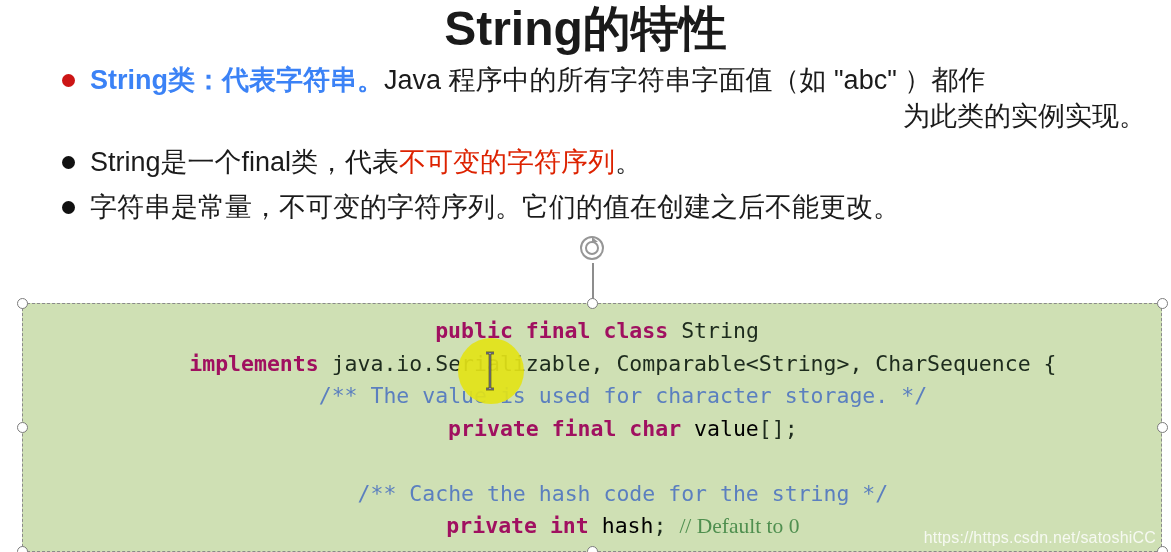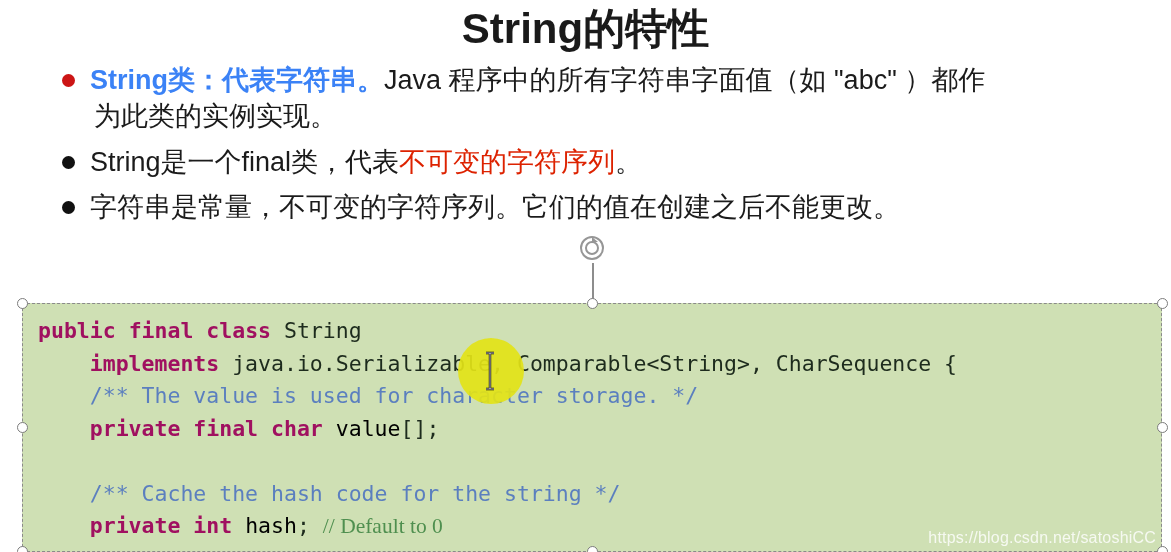--- a/index.html
+++ b/index.html
@@ -16,21 +16,21 @@
     font-family: "Liberation Sans", "DejaVu Sans", sans-serif;
   }
 
   
   #slide-title {
     position: absolute;
     top: 4px;
     left: 0;
     width: 1171px;
     text-align: center;
-    font-size: 42px;
+    font-size: 48px;
     font-weight: bold;
     color: #1a1a1a;
     letter-spacing: 0px;
     line-height: 50px;
     white-space: nowrap;
   }
 
   
   #bullets {
     position: absolute;
@@ -62,30 +62,32 @@
   }
   .txt-red-bold {
     color: #3b82f6;
     font-weight: bold;
   }
   .bullet-item.first { margin-bottom: 10px; }
   .line2 {
     padding-left: 0px;
     display: block;
     margin-left: 4px;
+    text-align: right;
   }
 
   
   #code-shape {
     position: absolute;
     left: 22px;
     top: 303px;
     width: 1140px;
     height: 249px;
     box-sizing: border-box;
+    text-align: center;
   }
   #code-box {
     position: absolute;
     inset: 0;
     background: #cfe0b4;
     box-sizing: border-box;
   }
   #code-selection-border {
     position: absolute;
     inset: 0;
@@ -215,21 +217,21 @@
       <circle cx="15" cy="15" r="11" fill="none" stroke="#6e6e6e" stroke-width="2"></circle>
       <circle cx="15" cy="15" r="6" fill="none" stroke="#6e6e6e" stroke-width="2"></circle>
       <path d="M15 4 L21 9 L15 9 Z" fill="#6e6e6e"></path>
     </svg>
   </div>
 
   <div id="code-shape">
     <div id="code-box"></div>
     <div id="code-text"><div><span class="kw">public</span><span class="punct"> </span><span class="kw">final</span><span class="punct"> </span><span class="kw">class</span><span class="punct"> </span><span class="id">String</span></div><div><span>    </span><span class="kw">implements</span><span class="id"> java.io.Serializable, Comparable&lt;String&gt;, CharSequence {</span></div><div><span>    </span><span class="cmt-blue">/** The value is used for character storage. */</span></div><div><span>    </span><span class="kw">private</span><span class="punct"> </span><span class="kw">final</span><span class="punct"> </span><span class="kw">char</span><span class="punct"> </span><span class="fld">value</span><span class="punct">[];</span></div><div>&nbsp;</div><div><span>    </span><span class="cmt-blue">/** Cache the hash code for the string */</span></div><div><span>    </span><span class="kw">private</span><span class="punct"> </span><span class="kw">int</span><span class="punct"> </span><span class="fld">hash</span><span class="punct">; </span><span class="cmt-green">// Default to 0</span></div></div>
     <div id="code-selection-border"></div>
-    <div id="watermark">https://blog.csdn.net/satoshiCC</div>
+    <div id="watermark">https://https.csdn.net/satoshiCC</div>
   </div>
 
   <div id="handles">
       <div class="handle" style="left: 22px; top: 303px;"></div>
       <div class="handle" style="left: 592px; top: 303px;"></div>
       <div class="handle" style="left: 1162px; top: 303px;"></div>
       <div class="handle" style="left: 22px; top: 427px;"></div>
       <div class="handle" style="left: 1162px; top: 427px;"></div>
       <div class="handle" style="left: 22px; top: 551px;"></div>
       <div class="handle" style="left: 592px; top: 551px;"></div>

